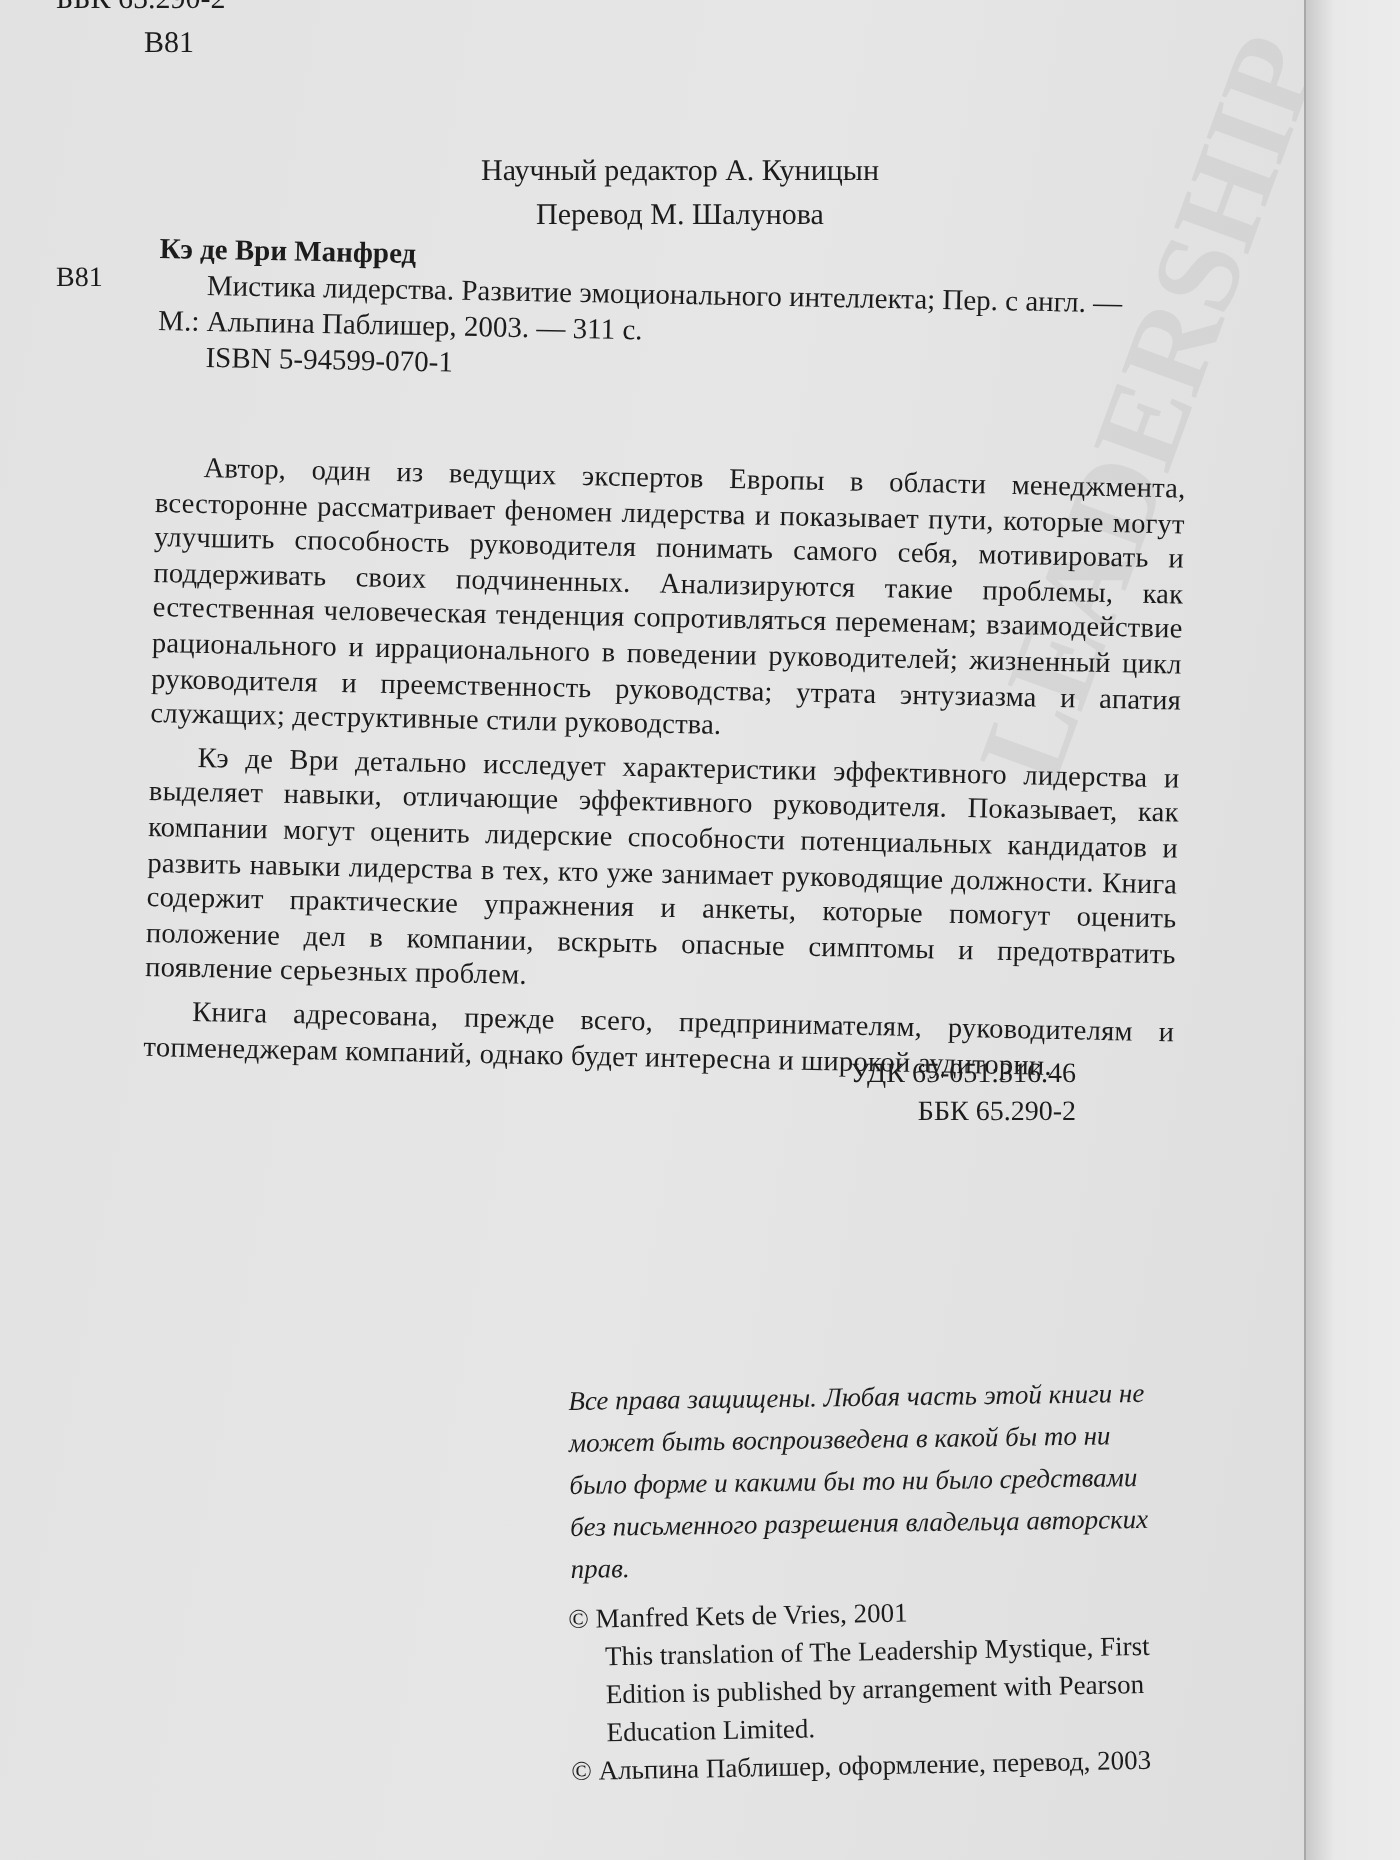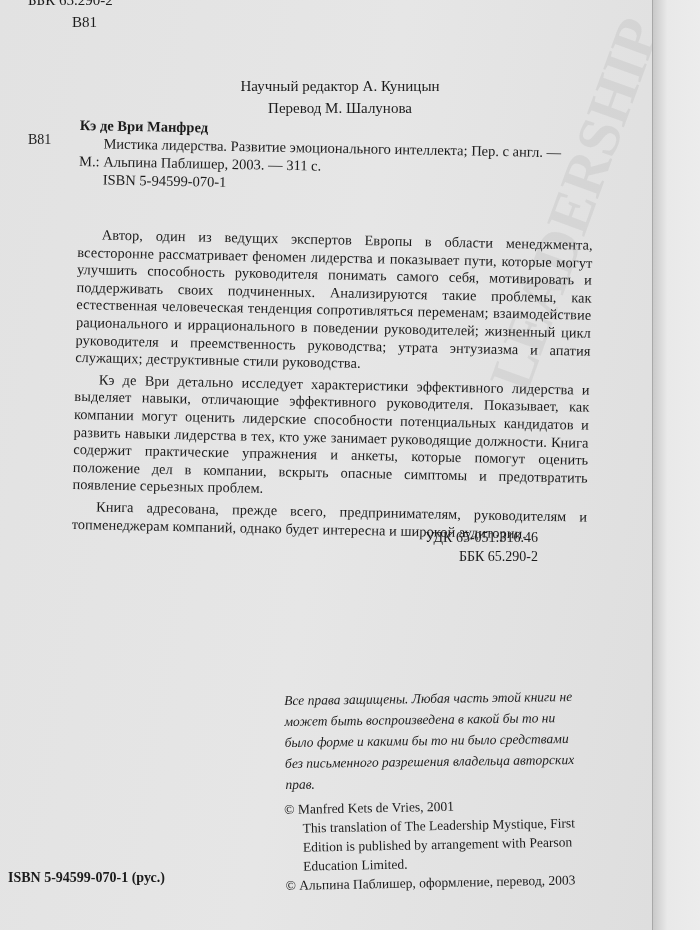--- a/index.html
+++ b/index.html
@@ -100,17 +100,16 @@
 
   <div class="rights">Все права защищены. Любая часть этой книги не может быть воспроизведена в какой бы то ни было форме и какими бы то ни было средствами без письменного разрешения владельца авторских прав.</div>
 
   <div class="copyright">
     <div>© Manfred Kets de Vries, 2001</div>
     <div class="indent" style="white-space: normal;">This translation of The Leadership Mystique, First Edition is published by arrangement with Pearson Education Limited.</div>
     <div>© Альпина Паблишер, оформление, перевод, 2003</div>
   </div>
 
   <div class="isbn-block">
-    <div>ISBN 5-94599-070-1 (рус.)</div>
   </div>
 </div>
 
 <div class="right-strip"></div>
 
 </body></html>

